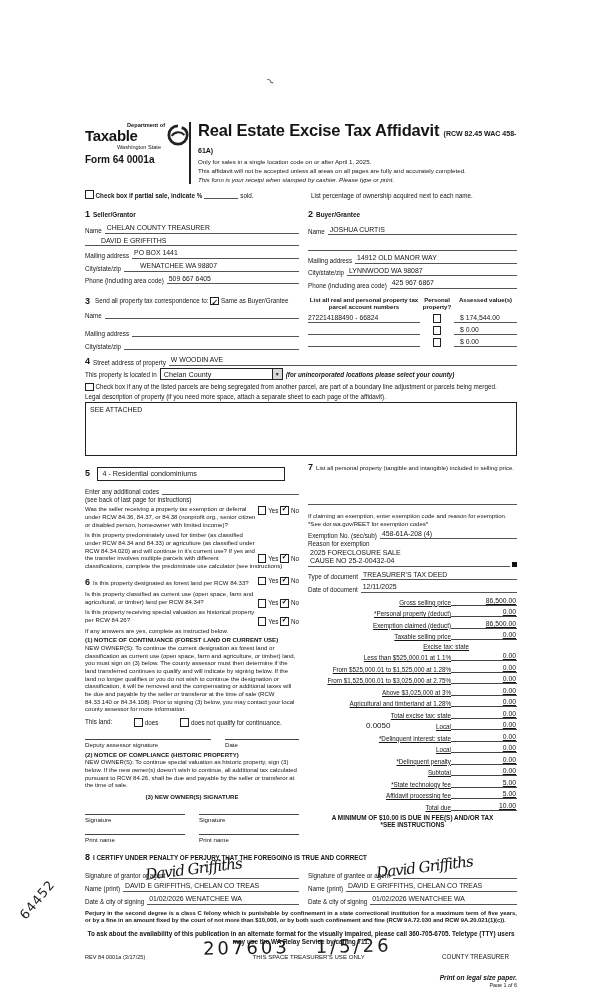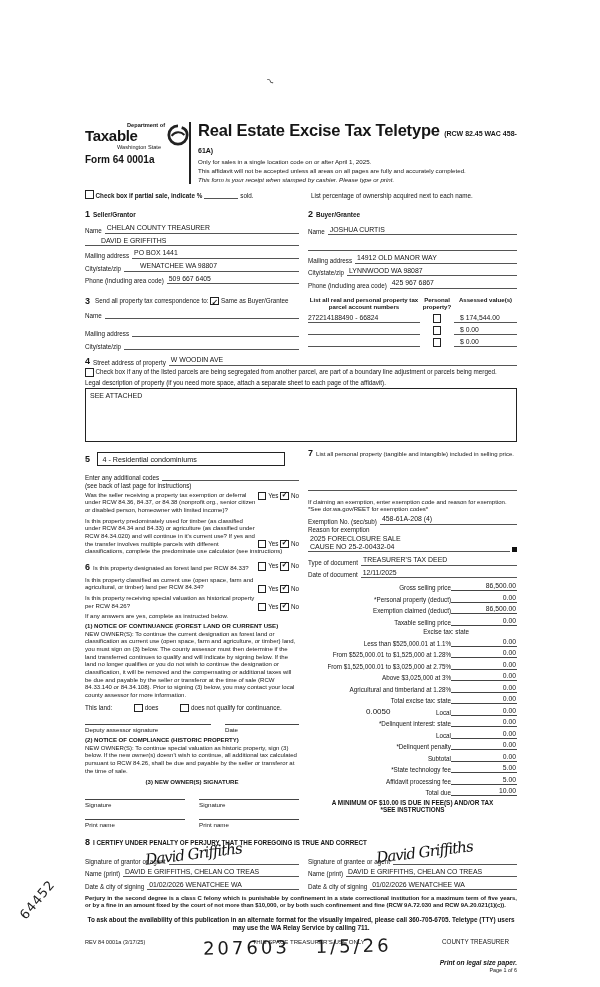--- a/index.html
+++ b/index.html
@@ -51,21 +51,21 @@
   
   .dd{display:inline-flex;border:1.2px solid #222;width:118px;height:10px;
       align-items:center;font-size:7.2px;padding-left:3px;vertical-align:-2px;}
   .dd .arrow{margin-left:auto;width:9px;height:100%;border-left:1px solid #222;
       background:#d8d8d8;display:flex;align-items:center;justify-content:center;font-size:5px;}
 
   .legalbox{border:1.2px solid #222;height:46px;font-size:7px;padding:3px 4px;margin-top:2px;}
   .codebox{border:1.2px solid #222;width:178px;font-size:7.2px;padding:1.5px 4px;display:inline-block;}
 
   
-  .trow{display:flex;align-items:flex-end;margin-top:2.5px;position:relative;}
+  .trow{display:flex;align-items:flex-end;margin-top:2.5px;position:relative;text-decoration:underline;}
   .tlabel{flex:1;text-align:right;font-size:6.3px;white-space:nowrap;}
   .tlead{flex:0 0 15px;border-bottom:1px solid #444;height:7px;}
   .tval{flex:0 0 50px;text-align:right;border-bottom:1px solid #444;
         font-size:6.8px;padding-right:1px;min-height:8px;}
   .rate{position:absolute;left:58px;bottom:0;font-size:8px;}
 
   
   .slrow{display:flex;gap:14px;}
   .sl{border-top:1px solid #444;font-size:6.2px;padding-top:1px;}
 
@@ -107,21 +107,21 @@
         <span class="swirl">
           <svg width="22" height="22" viewBox="0 0 24 24">
               <path d="M12 2a10 10 0 1 0 10 10c0-4-2.5-7-6-8" fill="none" stroke="#222" stroke-width="3"></path>
               <path d="M5 13c4-5 10-5 14-1" fill="none" stroke="#222" stroke-width="2.2"></path>
             </svg>
         </span>
         <div class="formnum">Form 64 0001a</div>
       </div>
       <div class="hdr-main">
         <div class="title">
-          <span>Real Estate Excise Tax Teletype</span>
+          <span>Real Estate Excise Tax Affidavit</span>
           <small>(RCW 82.45 WAC 458-61A)</small>
         </div>
         <div class="hnote">Only for sales in a single location code on or after April 1, 2025.</div>
         <div class="hnote">This affidavit will not be accepted unless all areas on all pages are fully and accurately completed.</div>
         <div class="hnote"><i>This form is your receipt when stamped by cashier. Please type or print.</i></div>
       </div>
     </div>
 
     <div style="display:flex;margin-top:6px;align-items:flex-end;">
       <div style="flex:0 0 214px;display:flex;align-items:flex-end;gap:2px;">
@@ -223,20 +223,30 @@
           <div class="pc3"><span>$ 0.00</span></div>
         </div>
       </div>
     </div>
 
     <div style="margin-top:6px;">
       <div class="fr" style="margin-top:0;">
         <span class="num">4</span>
         <span class="lbl">Street address of property</span>
         <span class="fl"><span>W WOODIN AVE</span></span>
+      </div>
+      <div style="display:flex;align-items:center;gap:3px;margin-top:2.5px;">
+        <span class="s">This property is located in</span>
+        <span class="dd">
+          <span>Chelan County</span>
+          <span class="arrow">
+              <span>▼</span>
+            </span>
+        </span>
+        <span class="s" style="font-style:italic;font-weight:bold;">(for unincorporated locations please select your county)</span>
       </div>
       <div style="display:flex;align-items:flex-start;gap:2px;margin-top:2.5px;">
         <span class="cb"></span>
         <span class="s">Check box if any of the listed parcels are being segregated from another parcel, are part of a boundary line adjustment or parcels being merged.</span>
       </div>
       <div class="s" style="margin-top:2px;">Legal description of property (if you need more space, attach a separate sheet to each page of the affidavit).</div>
       <div class="legalbox"><span>SEE ATTACHED</span></div>
     </div>
 
     <div class="cols" style="margin-top:6px;">

